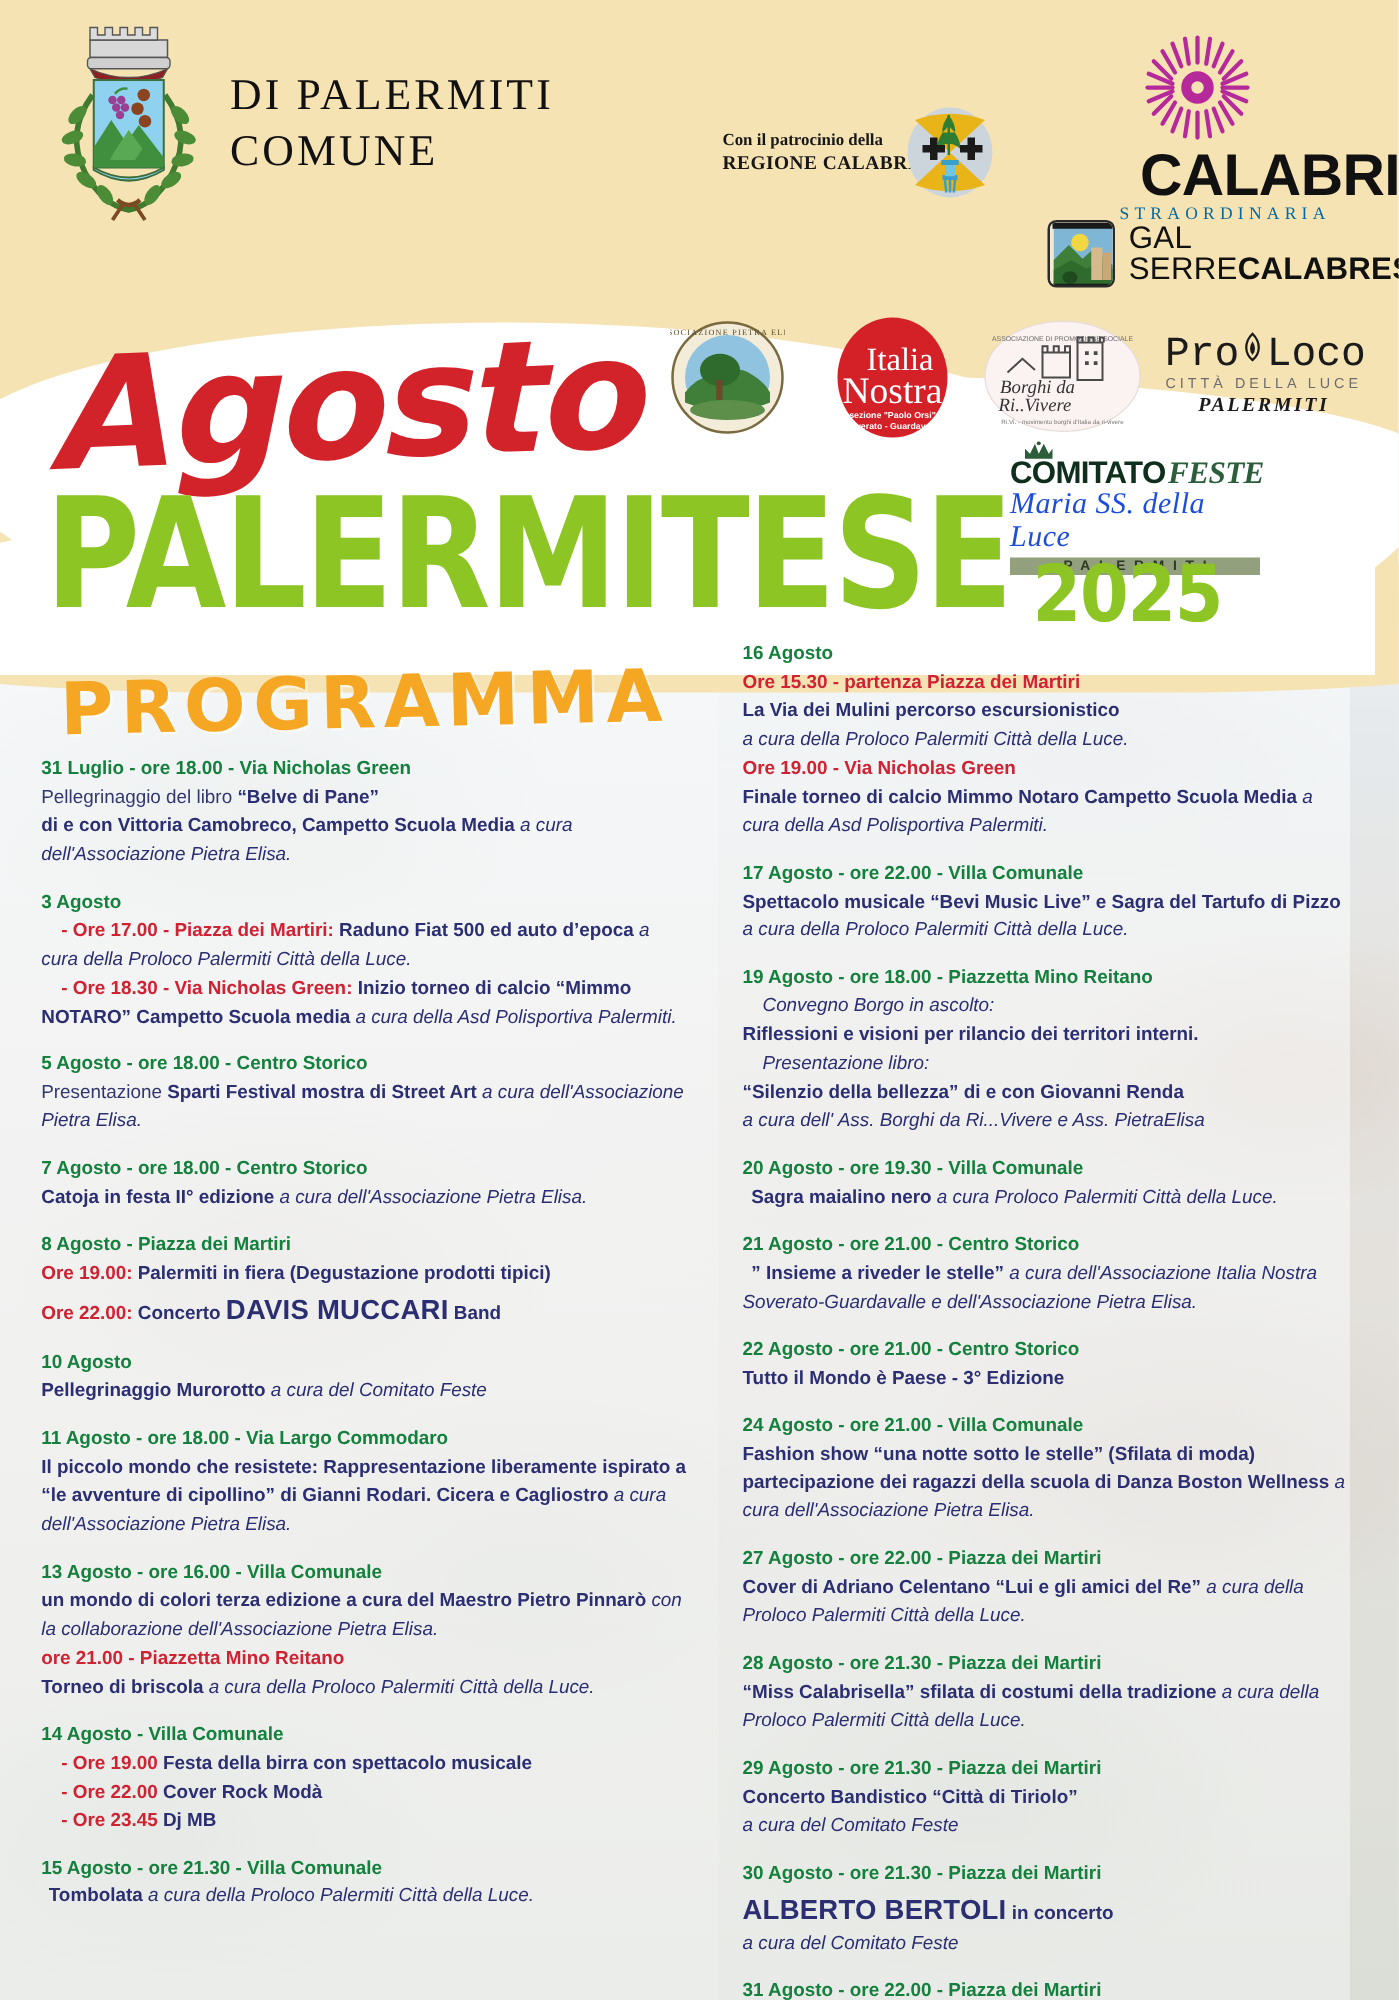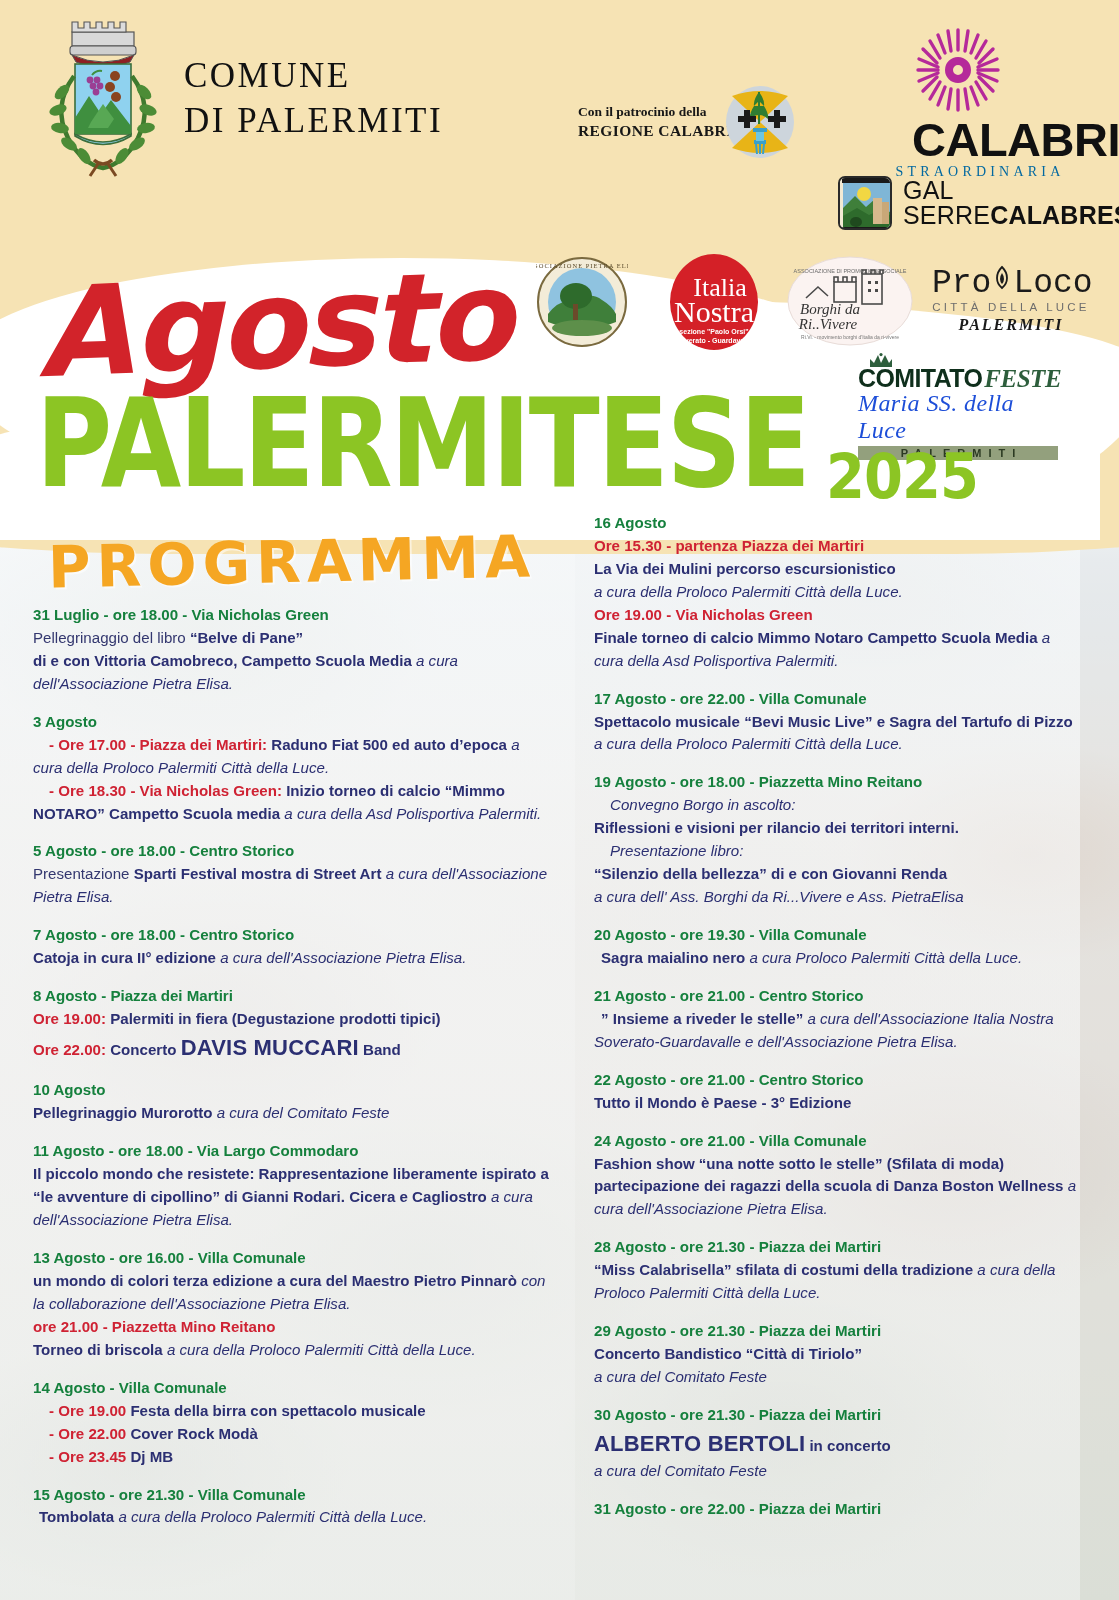--- a/index.html
+++ b/index.html
@@ -148,21 +148,21 @@
   .proloco-sub {
     font-family: "Liberation Sans", sans-serif;
     font-size: 11.5px; letter-spacing: 3.2px; color: #6d6d6d; text-align: center; margin-top: 2px;
   }
   .proloco-city {
     font-family: "Liberation Serif", serif; font-style: italic; font-weight: 700;
     font-size: 16px; letter-spacing: 2px; color: #1b1b1b; text-align: center; margin-top: 3px;
   }
 
   
-  .comitato { position: absolute; left: 858px; top: 366px; width: 200px; }
+  .comitato { position: absolute; left: 808px; top: 366px; width: 200px; }
   .comitato-r1 { display: flex; align-items: flex-end; line-height: 1; }
   .comitato-c { font-size: 25px; font-weight: 800; color: #0f2f1c; letter-spacing: -.6px; }
   .comitato-f {
     font-family: "Liberation Serif", serif; font-style: italic; font-weight: 700;
     font-size: 25px; color: #2d5e3c; letter-spacing: -.5px; margin-left: 2px;
   }
   .comitato-r2 {
     font-family: "Liberation Serif", serif; font-style: italic;
     font-size: 24px; color: #1d4ed8; text-align: left; margin-top: -1px; letter-spacing: .4px;
   }
@@ -289,22 +289,22 @@
           <ellipse cx="106" cy="92" rx="9" ry="5" transform="rotate(20 106 92)"></ellipse>
           <ellipse cx="104" cy="110" rx="9" ry="5" transform="rotate(-10 104 110)"></ellipse>
           <ellipse cx="95" cy="126" rx="9" ry="5" transform="rotate(-35 95 126)"></ellipse>
           <ellipse cx="80" cy="138" rx="9" ry="5" transform="rotate(-55 80 138)"></ellipse>
         </g>
         <path d="M52 142 q9 8 18 0" stroke="#7b4a22" stroke-width="3.5" fill="none"></path>
         <path d="M56 146 l-8 12 M66 146 l8 12" stroke="#7b4a22" stroke-width="3" fill="none"></path>
       </svg>
     </div>
     <div class="comune-text">
+      <div>DI PALERMITI</div>
       <div>COMUNE</div>
-      <div>DI PALERMITI</div>
     </div>
   </div>
 
   <div class="patrocinio">
     <div class="l1">Con il patrocinio della</div>
     <div class="l2">REGIONE CALABRIA</div>
   </div>
   <div class="regione-shield">
     <svg viewBox="0 0 76 76" width="76" height="76">
       <ellipse cx="38" cy="38" rx="34" ry="36" fill="#cdd5dc"></ellipse>
@@ -465,21 +465,21 @@
       <div class="event">
         <span class="ev-head">3 Agosto</span>
         <span class="ev-body"><span class="indent"></span><span class="red">- Ore 17.00 - Piazza dei Martiri: </span><span class="navy">Raduno Fiat  500 ed auto d’epoca </span><span class="navy-it">a cura della Proloco Palermiti Città della  Luce.</span><br><span class="indent"></span><span class="red">- Ore 18.30 - Via Nicholas Green: </span><span class="navy">Inizio torneo di calcio “Mimmo NOTARO” Campetto Scuola media  </span><span class="navy-it">a cura della Asd Polisportiva Palermiti.</span></span>
       </div>
       <div class="event">
         <span class="ev-head">5 Agosto - ore 18.00 - Centro Storico</span>
         <span class="ev-body"><span class="plain">Presentazione </span><span class="navy">Sparti Festival mostra di Street Art </span><span class="navy-it">a cura dell'Associazione Pietra Elisa.</span></span>
       </div>
       <div class="event">
         <span class="ev-head">7 Agosto - ore 18.00 - Centro Storico</span>
-        <span class="ev-body"><span class="navy">Catoja in cura II° edizione </span><span class="navy-it">a cura dell'Associazione Pietra Elisa.</span></span>
+        <span class="ev-body"><span class="navy">Catoja in festa II° edizione </span><span class="navy-it">a cura dell'Associazione Pietra Elisa.</span></span>
       </div>
       <div class="event">
         <span class="ev-head">8 Agosto - Piazza dei Martiri</span>
         <span class="ev-body"><span class="red">Ore 19.00: </span><span class="navy">Palermiti in fiera (Degustazione prodotti tipici)</span><br><span class="red">Ore 22.00: </span><span class="navy">Concerto </span><span class="navy big">DAVIS MUCCARI</span><span class="navy"> Band</span></span>
       </div>
       <div class="event">
         <span class="ev-head">10 Agosto</span>
         <span class="ev-body"><span class="navy">Pellegrinaggio Murorotto </span><span class="navy-it">a cura del Comitato Feste</span></span>
       </div>
       <div class="event">
@@ -522,20 +522,24 @@
       </div>
       <div class="event">
         <span class="ev-head">22 Agosto - ore 21.00  - Centro Storico</span>
         <span class="ev-body"><span class="navy">Tutto il Mondo è Paese - 3° Edizione</span></span>
       </div>
       <div class="event">
         <span class="ev-head">24 Agosto - ore 21.00  - Villa Comunale</span>
         <span class="ev-body"><span class="navy">Fashion show “una notte sotto le stelle” (Sfilata di moda) partecipazione dei ragazzi della scuola di Danza  Boston Wellness </span><span class="navy-it">a cura dell'Associazione Pietra Elisa.</span></span>
       </div>
       <div class="event">
+        <span class="ev-head">27 Agosto - ore 22.00 - Piazza dei Martiri</span>
+        <span class="ev-body"><span class="navy">Cover di Adriano Celentano “Lui e gli amici del Re” </span><span class="navy-it">a cura della Proloco Palermiti Città della Luce.</span></span>
+      </div>
+      <div class="event">
         <span class="ev-head">28 Agosto - ore 21.30 - Piazza dei Martiri</span>
         <span class="ev-body"><span class="navy">“Miss Calabrisella” sfilata di costumi della tradizione </span><span class="navy-it">a cura della Proloco Palermiti Città della Luce.</span></span>
       </div>
       <div class="event">
         <span class="ev-head">29 Agosto - ore 21.30  - Piazza dei Martiri</span>
         <span class="ev-body"><span class="navy">Concerto Bandistico “Città di Tiriolo”</span><br><span class="navy-it">a cura del Comitato Feste</span></span>
       </div>
       <div class="event">
         <span class="ev-head">30 Agosto - ore 21.30  - Piazza dei Martiri</span>
         <span class="ev-body"><span class="navy big">ALBERTO BERTOLI</span><span class="navy"> in concerto</span><br><span class="navy-it">a cura del Comitato Feste</span></span>

